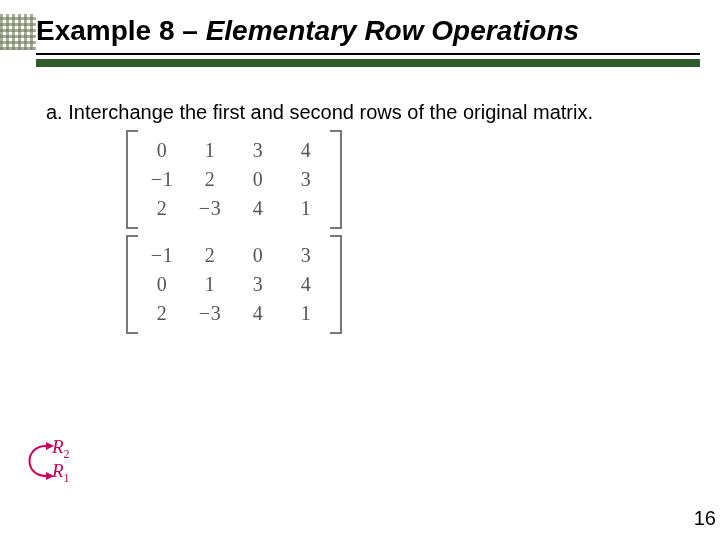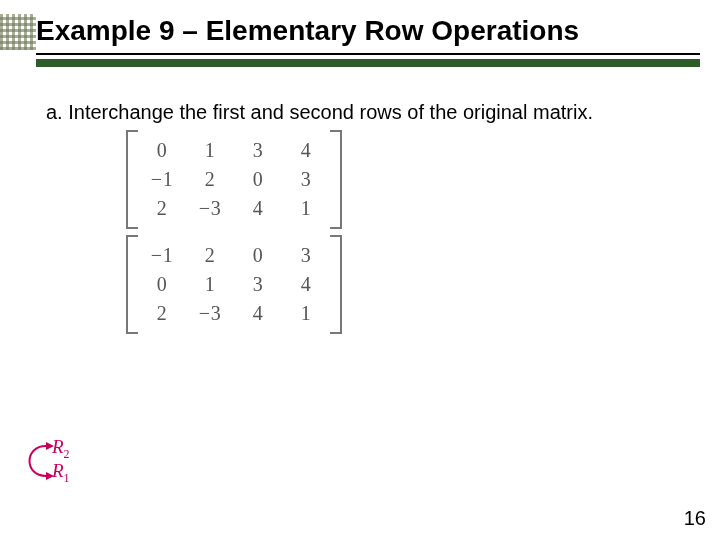--- a/index.html
+++ b/index.html
@@ -36,21 +36,21 @@
     position: absolute;
     left: 36px; right: 20px;
     top: 16px;
   }
   .title {
     font-size: 28px;
     line-height: 1.1;
     margin: 0 0 6px 0;
   }
   .title .example-no { font-style: normal; }
-  .title .example-name { }
+  .title .example-name { font-style: italic; }
   .title-rule {
     height: 2px;
     background: #000;
     margin-bottom: 4px;
   }
   .title-green {
     height: 8px;
     background: #2f5a2a;
   }
 
@@ -127,35 +127,35 @@
   .r-bot { left: 36px; top: 24px; }
 
   .swap-arrow {
     position: absolute;
     left: 0; top: 0;
   }
 
   
   .pagenum {
     position: absolute;
-    right: 14px;
+    right: 4px;
     bottom: 10px;
     font-size: 20px;
   }
 </style>
 </head>
 <body>
 
 <div class="slide">
 
   <div class="corner-logo"></div>
 
   <div class="title-wrap">
     <h1 class="title">
-      <span class="example-no">Example 9 – </span><span class="example-name">Elementary Row Operations</span>
+      <span class="example-no">Example 8 – </span><span class="example-name">Elementary Row Operations</span>
     </h1>
     <div class="title-rule"></div>
     <div class="title-green"></div>
   </div>
 
   <div class="body">
     <p class="para">
       <span>a.</span>
       <span>Interchange the first and second rows of the original matrix.</span>
     </p>

